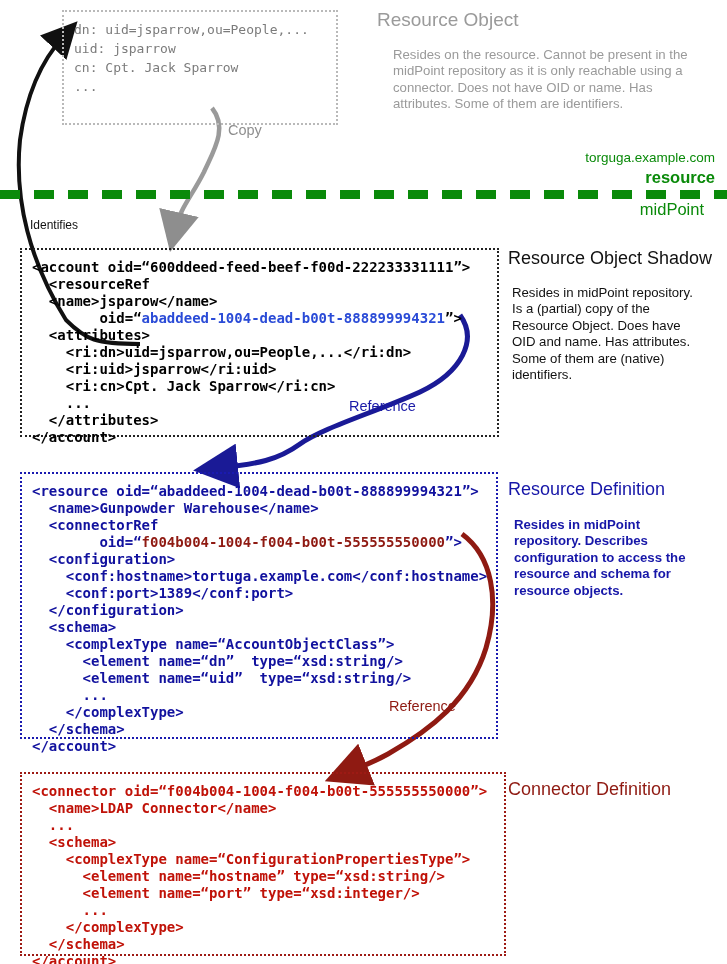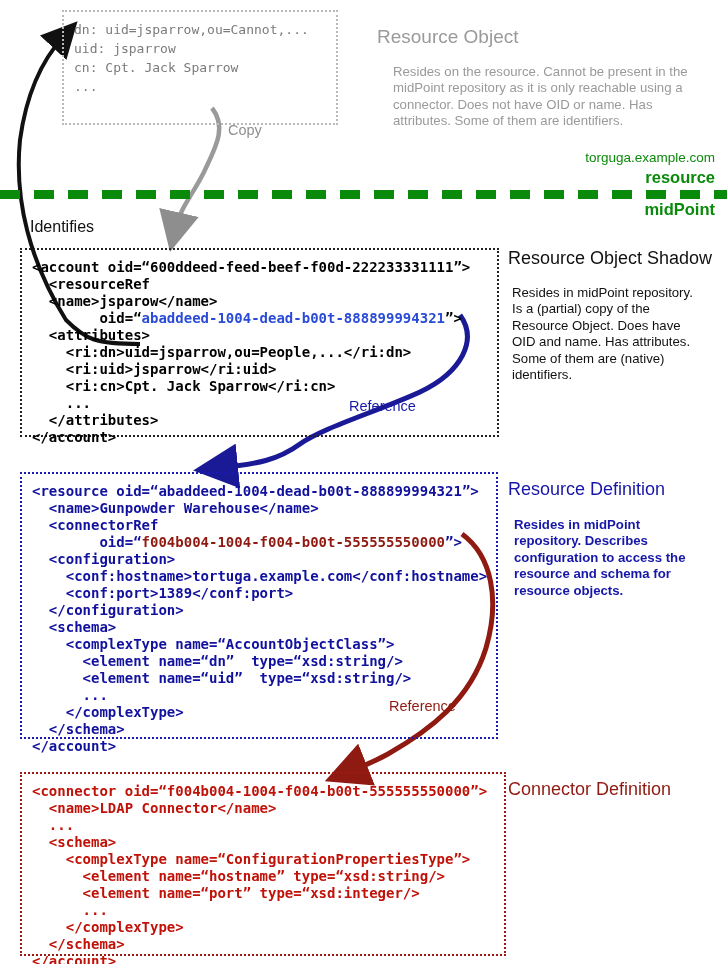--- a/index.html
+++ b/index.html
@@ -88,21 +88,21 @@
     line-height: 23px;
     margin: 0 0 7px 0;
     font-weight: normal;
   }
   .ann-body {
     font-size: 13.2px;
     line-height: 16.4px;
     margin: 16px;
   }
 
-  #ann-resource-object { left: 377px; top: 25px; width: 340px; }
+  #ann-resource-object { left: 377px; top: 8px; width: 340px; }
   #ann-resource-object .ann-title { color: #9a9a9a; }
   #ann-resource-object .ann-body  { color: #9a9a9a; }
 
   #ann-shadow { left: 508px; top: 248px; width: 214px; }
   #ann-shadow .ann-title { color: #111111; font-size: 18px; line-height: 21px;}
   #ann-shadow .ann-body  { color: #111111; margin-left: 4px; }
 
   #ann-resource-def { left: 508px; top: 478px; width: 214px; }
   #ann-resource-def .ann-title { color: #1616a8; font-size: 18px; }
   #ann-resource-def .ann-body  { color: #1616a8; font-weight: bold; margin-left: 6px; }
@@ -127,32 +127,32 @@
   }
   #label-hostname {
     left: 427px; top: 150px; width: 288px;
     font-size: 13.5px;
   }
   #label-resource {
     left: 427px; top: 168px; width: 288px;
     font-size: 16.5px; font-weight: bold;
   }
   #label-midpoint {
-    left: 427px; top: 200px; width: 288px;
-    font-size: 16.5px; font-weight: bold;
+    left: 416px; top: 200px; width: 288px;
+    font-size: 16.5px; font-weight: normal;
   }
 
   
   .arrow-label {
     position: absolute;
     font-size: 14.5px;
     white-space: nowrap;
   }
   #label-copy       { left: 228px; top: 122px; color: #8e8e8e; }
-  #label-identifies { left: 30px;  top: 218px; color: #111111; font-size: 16px;}
+  #label-identifies { left: 30px;  top: 218px; color: #111111; font-size: 12px;}
   #label-reference-1{ left: 349px; top: 398px; color: #1a1aa8; }
   #label-reference-2{ left: 389px; top: 698px; color: #8f1a12; }
 </style>
 </head>
 <body>
 
 <div id="canvas">
 
   <svg id="svg-layer" viewBox="0 0 727 964" xmlns="http://www.w3.org/2000/svg">
     <defs>
@@ -173,21 +173,21 @@
     <path d="M 140,344 C 96,344 86,340 66,320 C 30,262 14,200 20,140 C 26,96 40,62 64,36" fill="none" stroke="#111111" stroke-width="4" marker-end="url(#ah-black)"></path>
 
     <path d="M 212,108 C 228,128 214,150 204,172 C 192,196 180,208 175,230" fill="none" stroke="#9a9a9a" stroke-width="4.5" marker-end="url(#ah-grey)"></path>
 
     <path d="M 460,315 C 478,340 462,372 420,392 C 376,412 322,428 300,444 C 278,460 258,464 218,468" fill="none" stroke="#1a1a96" stroke-width="5" marker-end="url(#ah-blue)"></path>
 
     <path d="M 462,534 C 492,556 500,600 486,648 C 470,700 430,730 388,754 C 370,764 358,768 348,772" fill="none" stroke="#8f1a12" stroke-width="5" marker-end="url(#ah-dred)"></path>
   </svg>
 
   <div class="codebox" id="box-resource-object">
-    <pre class="code" style="margin:8px 0 0 10px;">dn: uid=jsparrow,ou=Cannot,...
+    <pre class="code" style="margin:8px 0 0 10px;">dn: uid=jsparrow,ou=People,...
 uid: jsparrow
 cn: Cpt. Jack Sparrow
 ...</pre>
   </div>
 
   <div class="codebox" id="box-shadow">
     <div style="margin:9px 0 0 10px;">
       <pre class="code">&lt;account oid=“600ddeed-feed-beef-f00d-222233331111”&gt;</pre>
       <pre class="code">  &lt;resourceRef</pre>
       <pre class="code">  &lt;name&gt;jsparow&lt;/name&gt;</pre>

